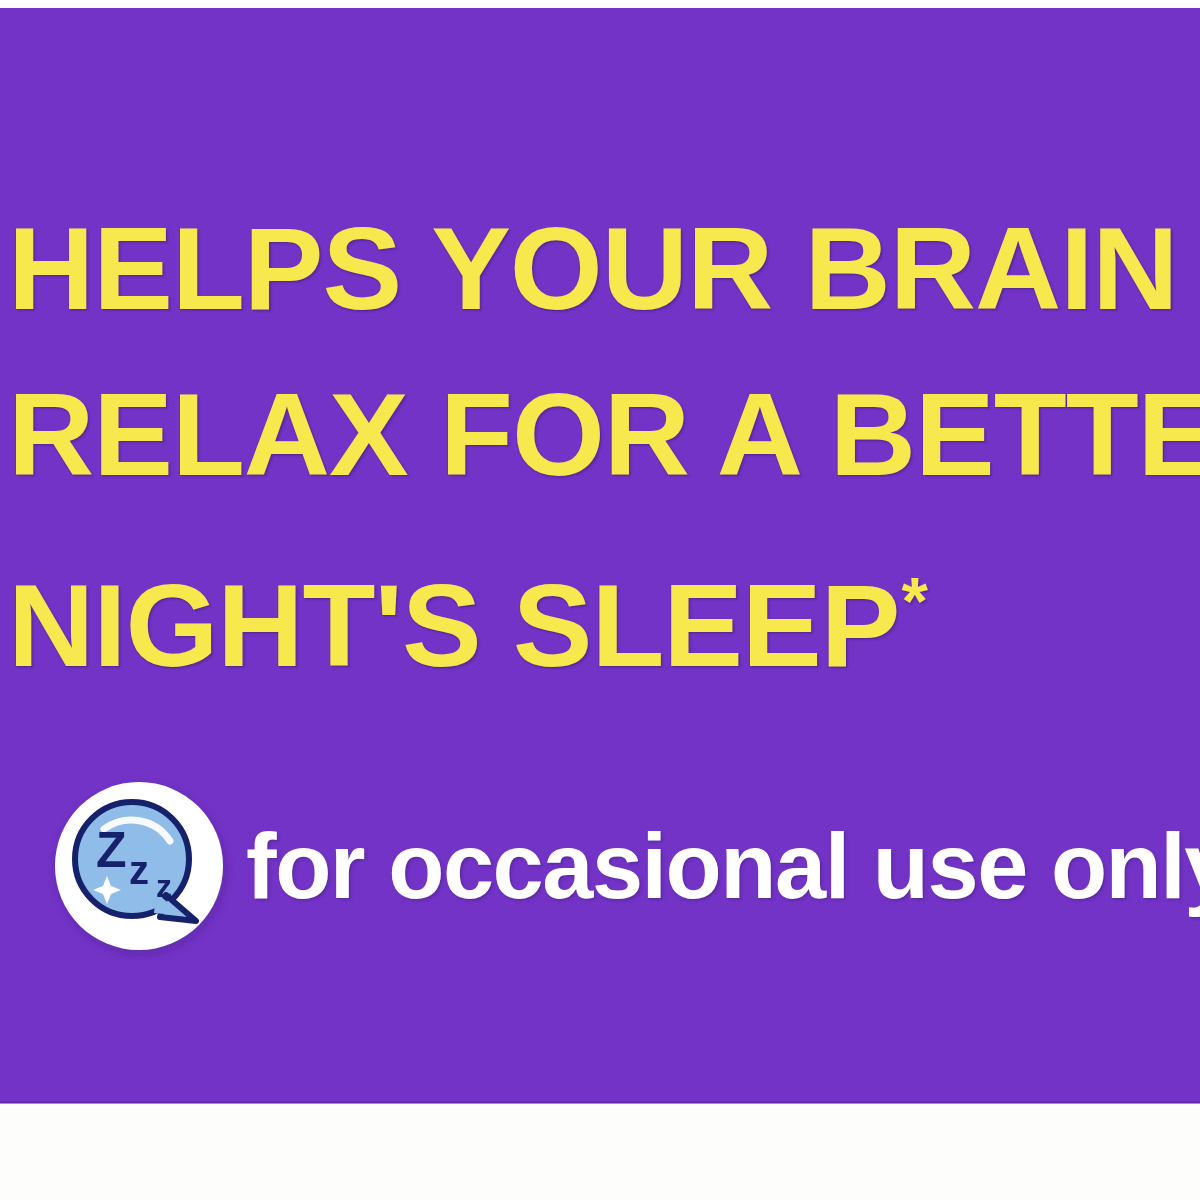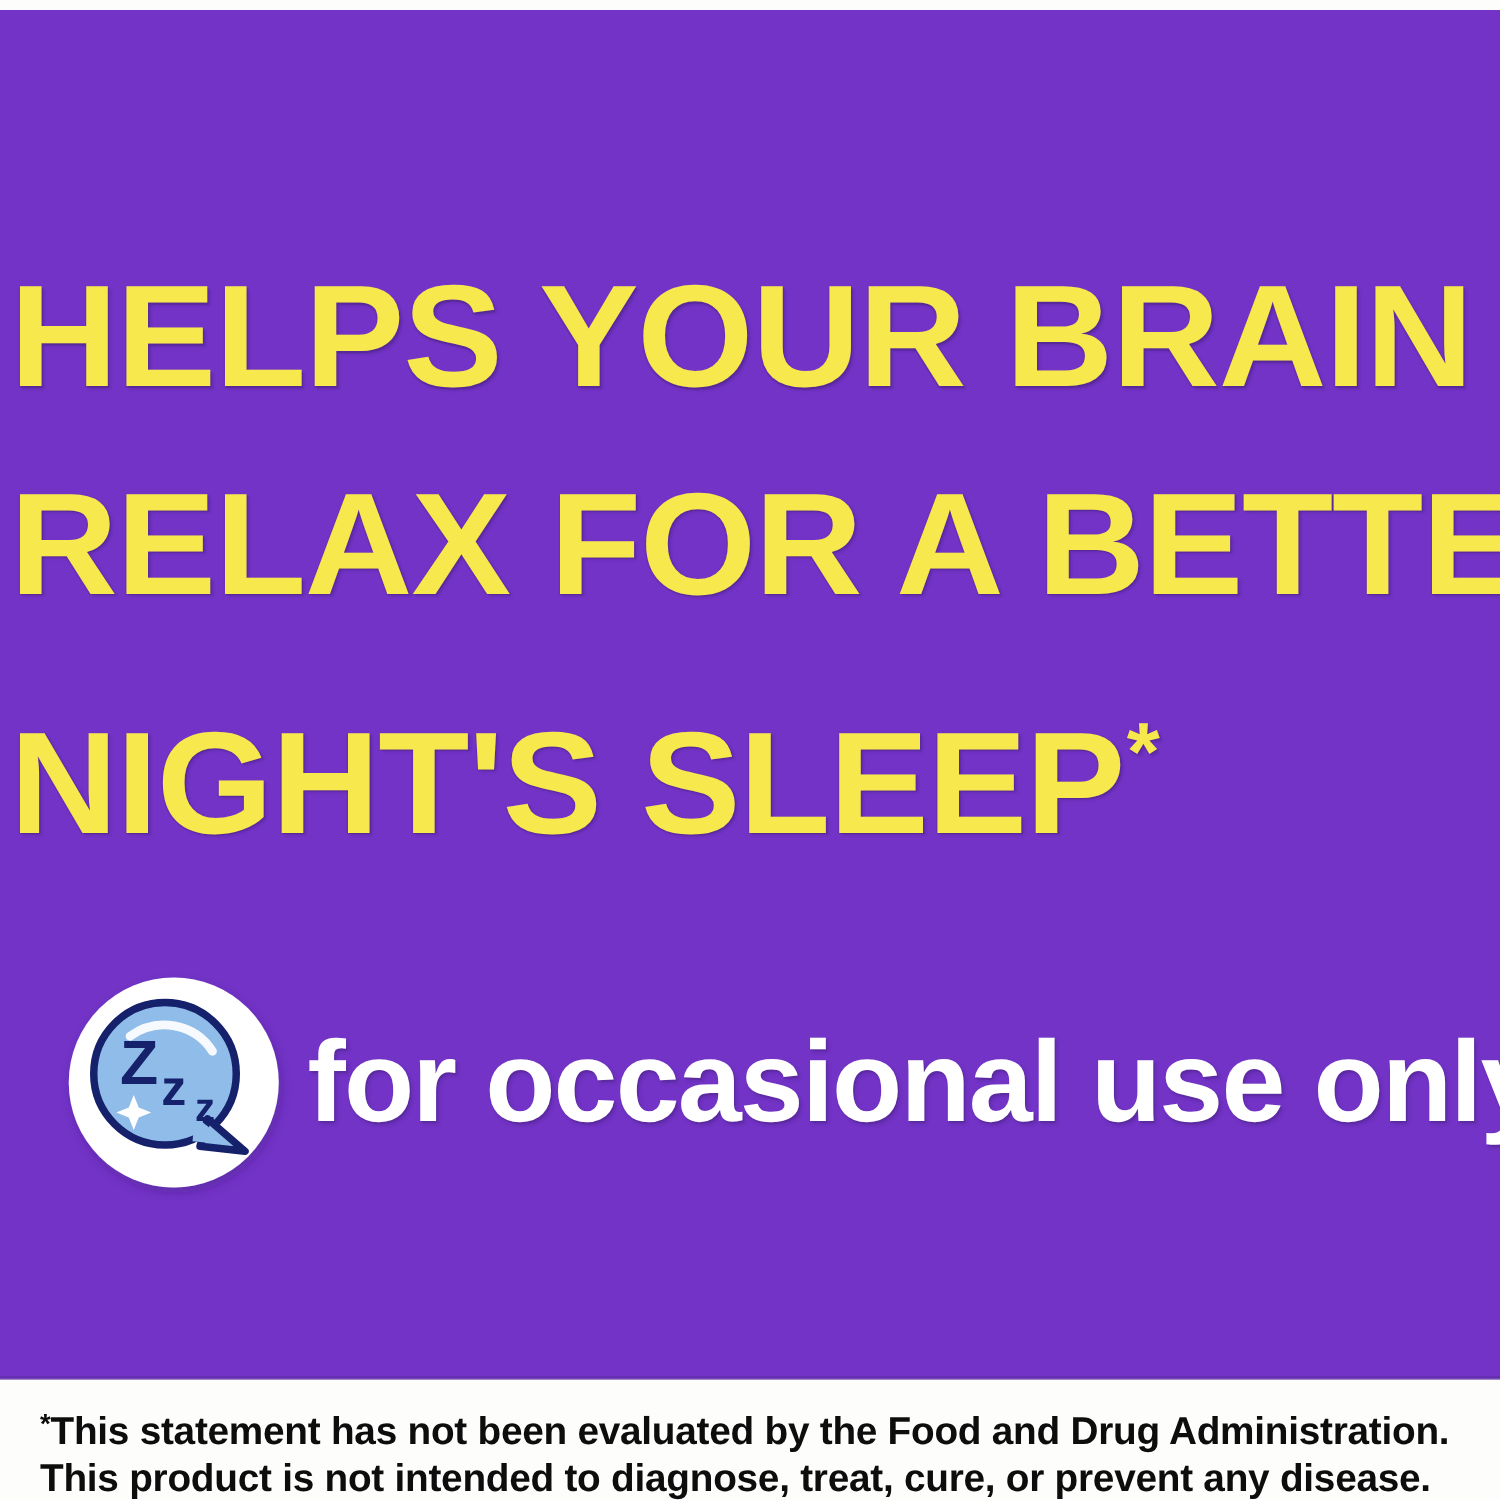--- a/index.html
+++ b/index.html
@@ -179,20 +179,14 @@
         <text x="85" y="113" font-family="'Liberation Sans', sans-serif" font-weight="700" font-size="40" fill="#16216b">z</text>
         <text x="112" y="126" font-family="'Liberation Sans', sans-serif" font-weight="700" font-size="32" fill="#16216b">z</text>
 
         <path d="M63,105 L67,115 L77,119 L67,123 L63,133 L59,123 L49,119 L59,115 Z" fill="#ffffff"></path>
       </svg>
     </div>
 
     <div class="tagline">for occasional use only</div>
   </div>
 
-  <div class="footer">
-    <div class="footer-inner">
-      <div class="footer-line"><span class="ast-small">*</span><span>This statement has not been evaluated by the Food and Drug Administration.</span></div>
-      <div class="footer-line">This product is not intended to diagnose, treat, cure, or prevent any disease.</div>
-    </div>
-  </div>
 
 </div>
 
 </body></html>

